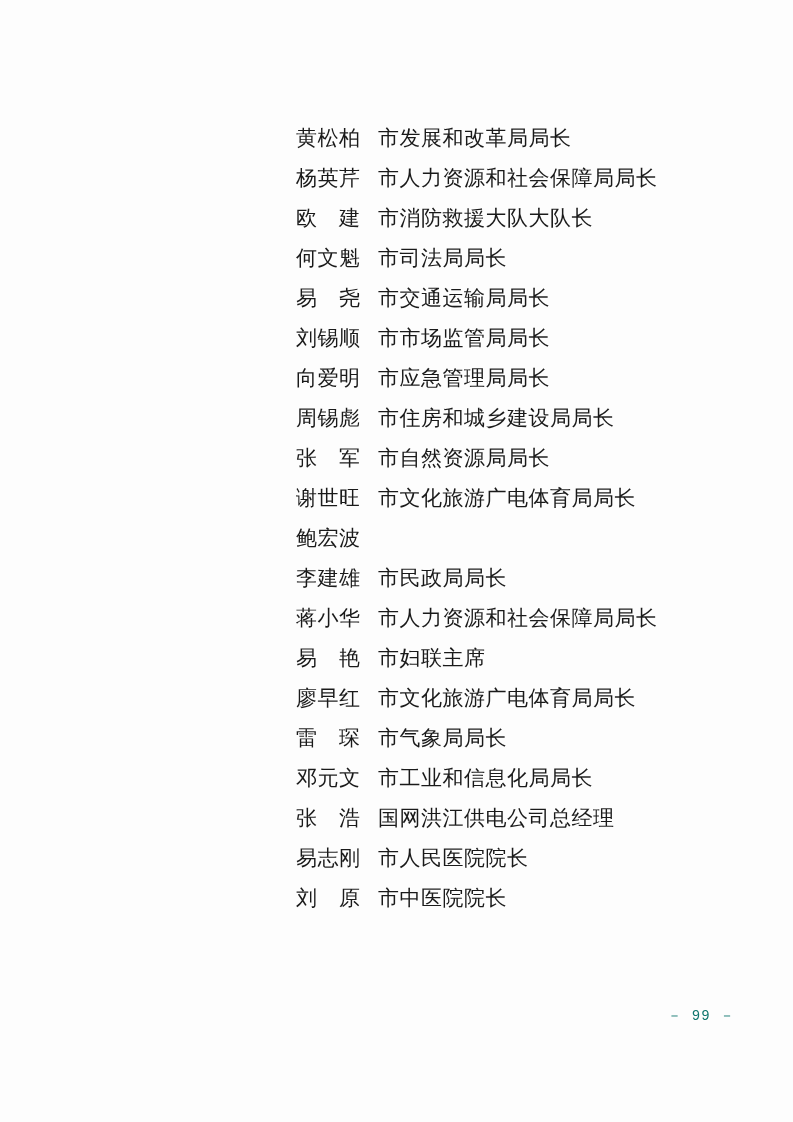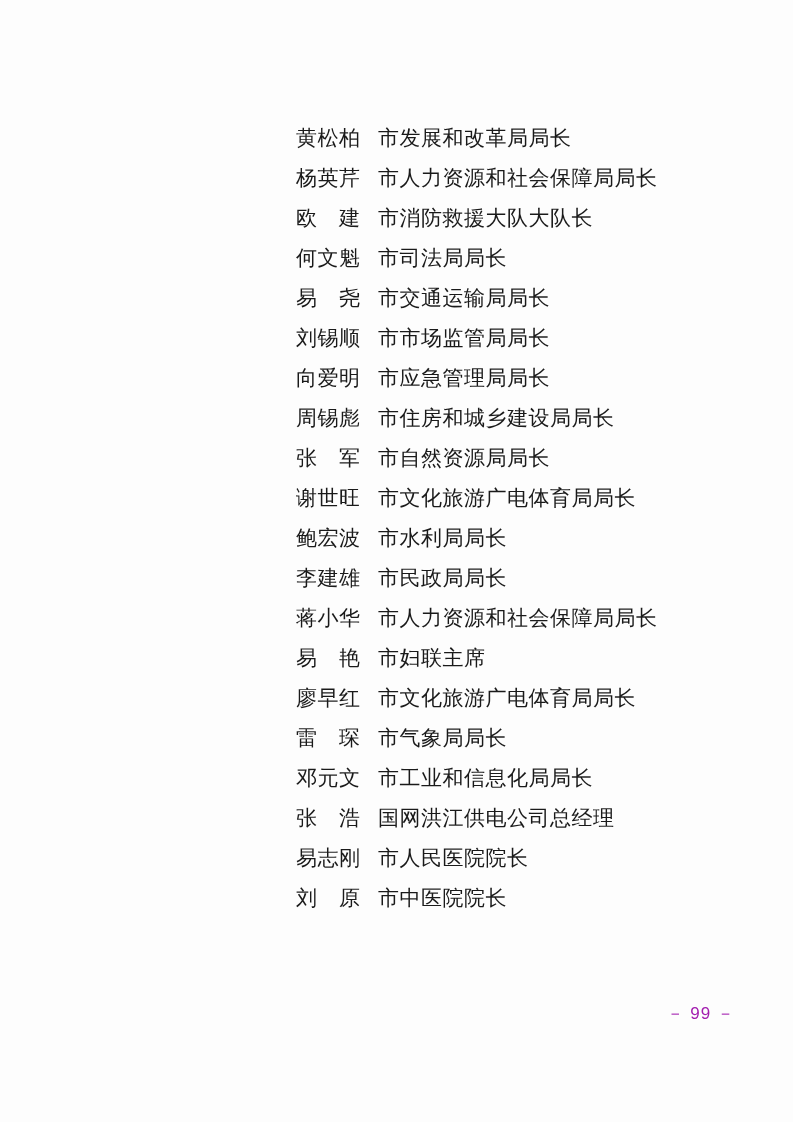--- a/index.html
+++ b/index.html
@@ -44,24 +44,24 @@
     flex: 0 0 82px;
     display: inline-block;
   }
   .entry .title {
     display: inline-block;
   }
   .page-number {
     position: absolute;
     right: 58px;
     bottom: 97px;
-    font-size: 17px;
+    font-size: 14px;
     letter-spacing: 1px;
-    font-family: Liberation Sans, sans-serif;
-    color: #a21caf;
+    font-family: Liberation Mono, monospace;
+    color: #0f766e;
   }
 </style>
 </head>
 <body>
 
 <div class="page">
   <div class="content">
     <div class="entry">
       <span class="name">黄松柏</span>
       <span class="title">市发展和改革局局长</span>
@@ -97,21 +97,20 @@
     <div class="entry">
       <span class="name">张　军</span>
       <span class="title">市自然资源局局长</span>
     </div>
     <div class="entry">
       <span class="name">谢世旺</span>
       <span class="title">市文化旅游广电体育局局长</span>
     </div>
     <div class="entry">
       <span class="name">鲍宏波</span>
-      <span class="title">市水利局局长</span>
     </div>
     <div class="entry">
       <span class="name">李建雄</span>
       <span class="title">市民政局局长</span>
     </div>
     <div class="entry">
       <span class="name">蒋小华</span>
       <span class="title">市人力资源和社会保障局局长</span>
     </div>
     <div class="entry">

